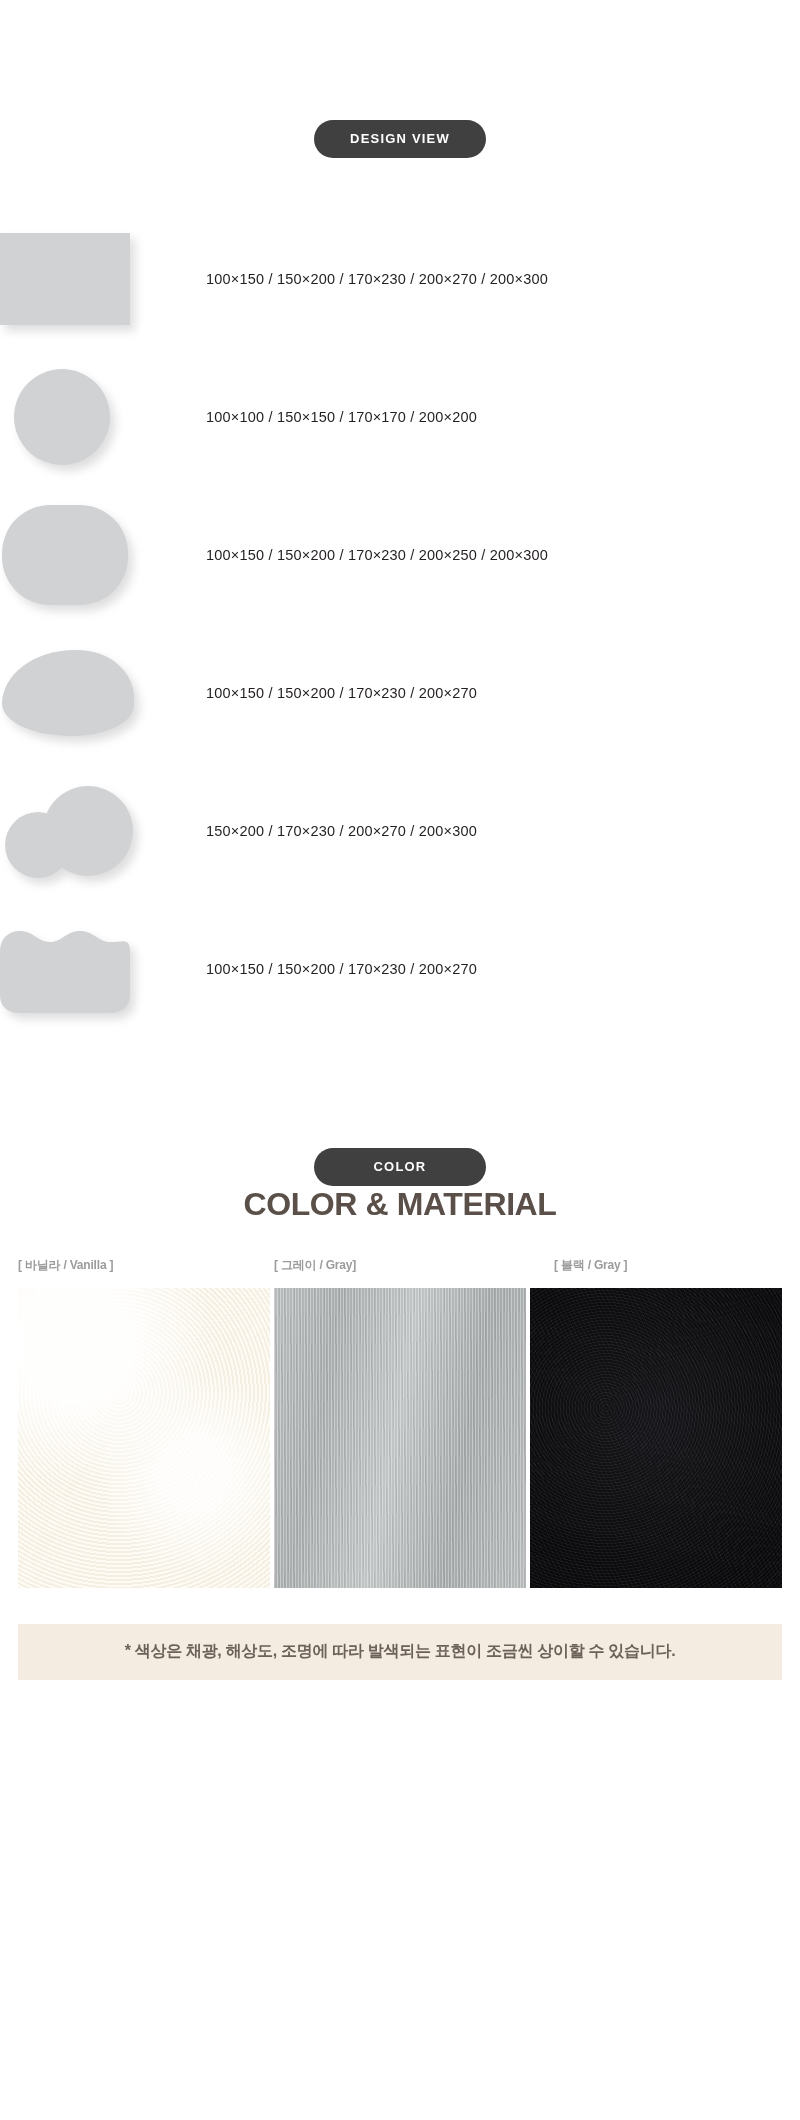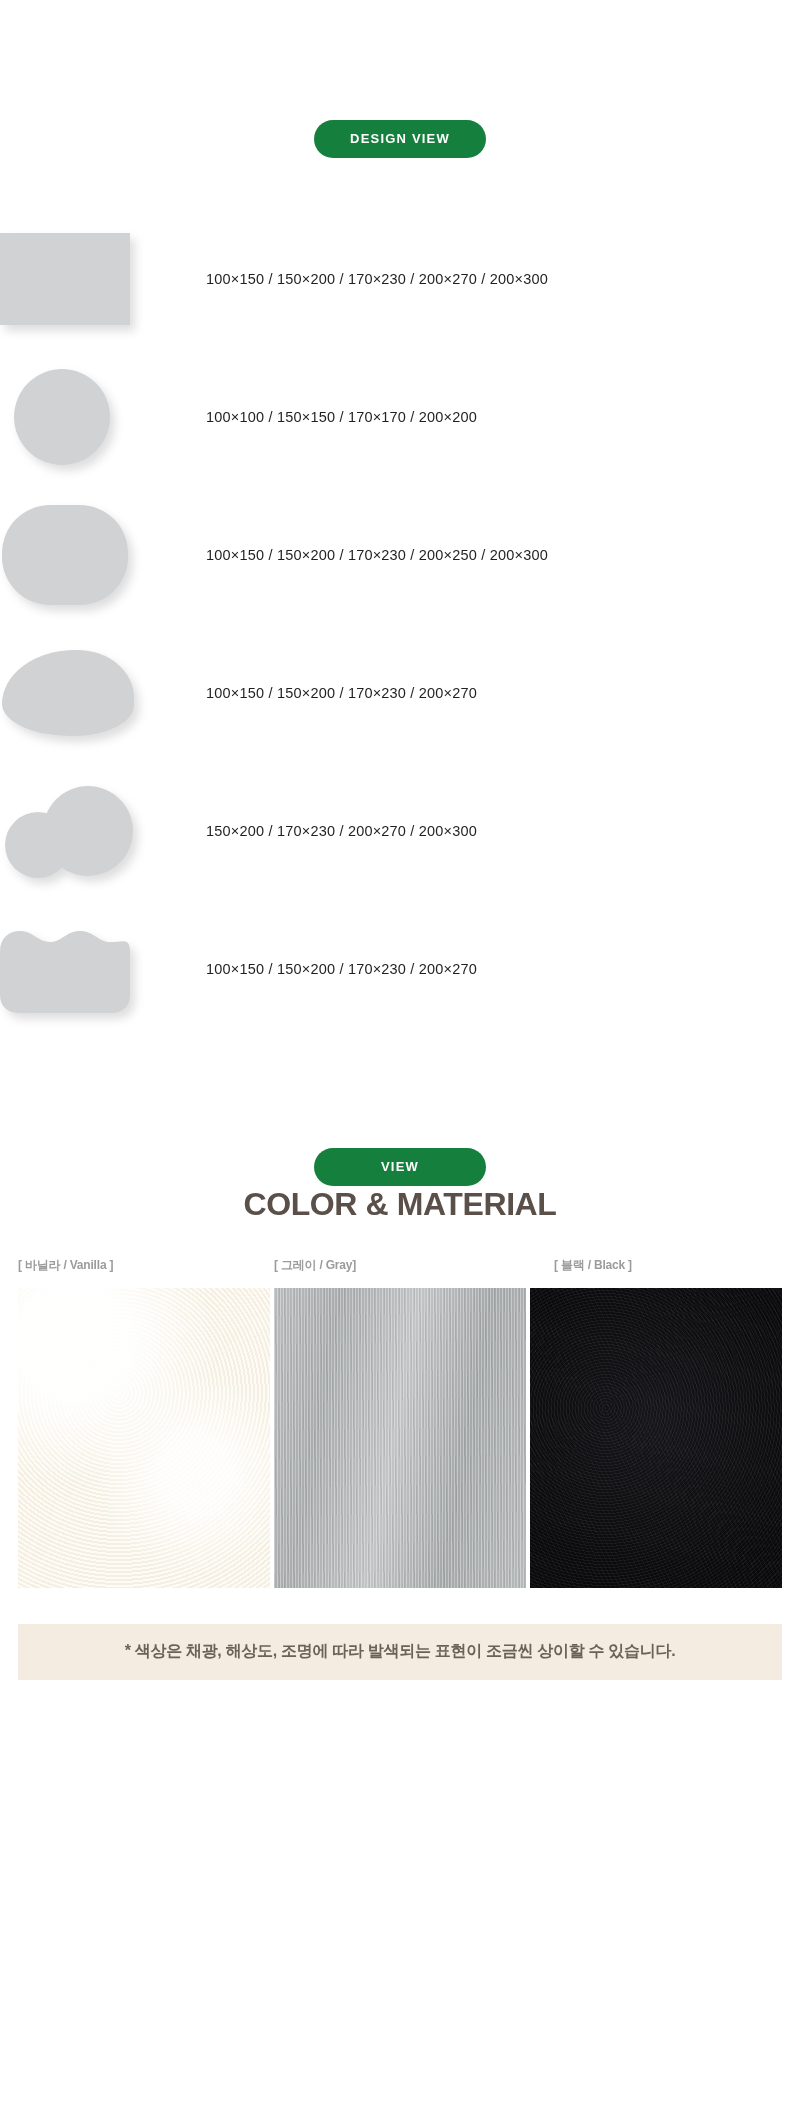--- a/index.html
+++ b/index.html
@@ -18,21 +18,21 @@
     overflow: hidden;
   }
 
   
   .badge-wrap {
     width: 100%;
     display: flex;
     justify-content: center;
   }
   .badge {
-    background: #15803d;
+    background: #404040;
     color: #ffffff;
     font-weight: bold;
     letter-spacing: 1.2px;
     border-radius: 40px;
     text-align: center;
     font-size: 13px;
     line-height: 1;
     padding: 12px 0 13px 0;
     width: 172px;
     user-select: none;
@@ -249,29 +249,29 @@
       </div>
       <div class="shape-label">100×150 / 150×200 / 170×230 / 200×270</div>
     </div>
 
   </div>
 </section>
 
 <section id="spec-section">
 
   <div class="badge-wrap">
-    <div class="badge">VIEW</div>
+    <div class="badge">COLOR</div>
   </div>
 
   <h1 class="spec-title">COLOR &amp; MATERIAL</h1>
 
   <div class="swatch-labels">
     <div class="swatch-label lbl-1">[ 바닐라 / Vanilla ]</div>
     <div class="swatch-label lbl-2">[ 그레이 / Gray]</div>
-    <div class="swatch-label lbl-3">[ 블랙 / Black ]</div>
+    <div class="swatch-label lbl-3">[ 블랙 / Gray ]</div>
   </div>
 
   <div class="swatch-row">
     <div class="swatch sw-vanilla"></div>
     <div class="swatch sw-gray"></div>
     <div class="swatch sw-black"></div>
   </div>
 
   <div class="note">* 색상은 채광, 해상도, 조명에 따라 발색되는 표현이 조금씬 상이할 수 있습니다.</div>
 

